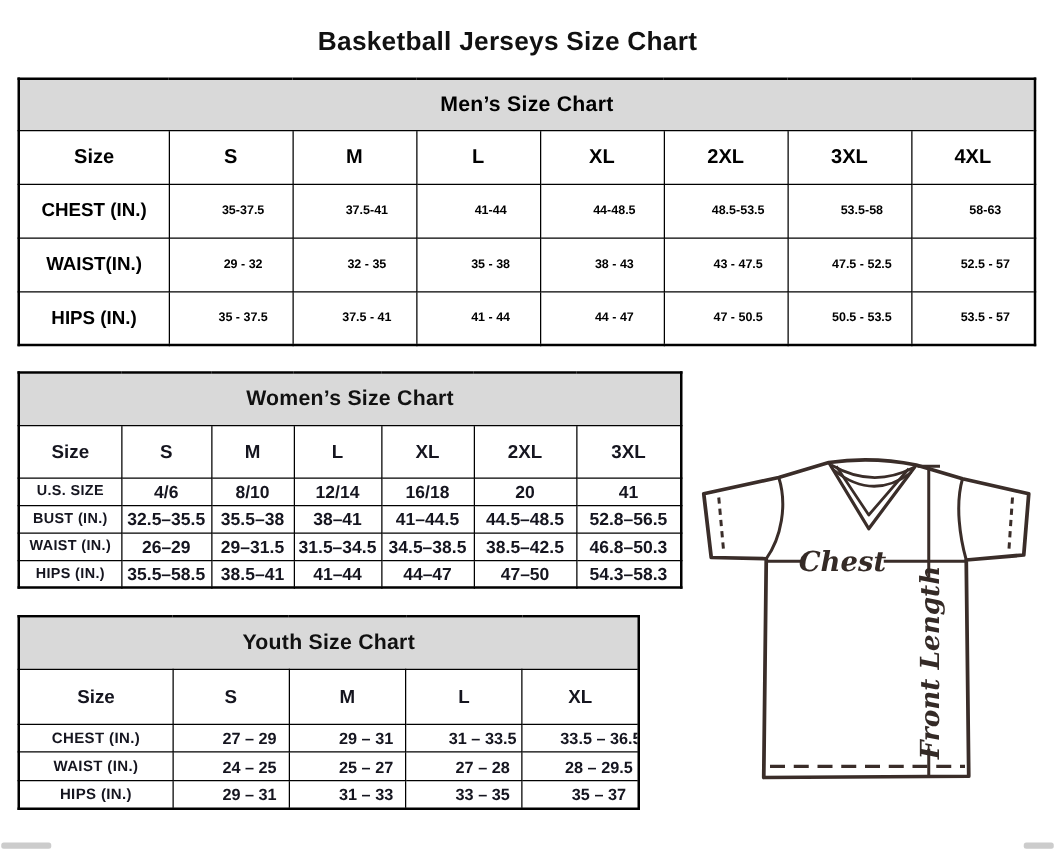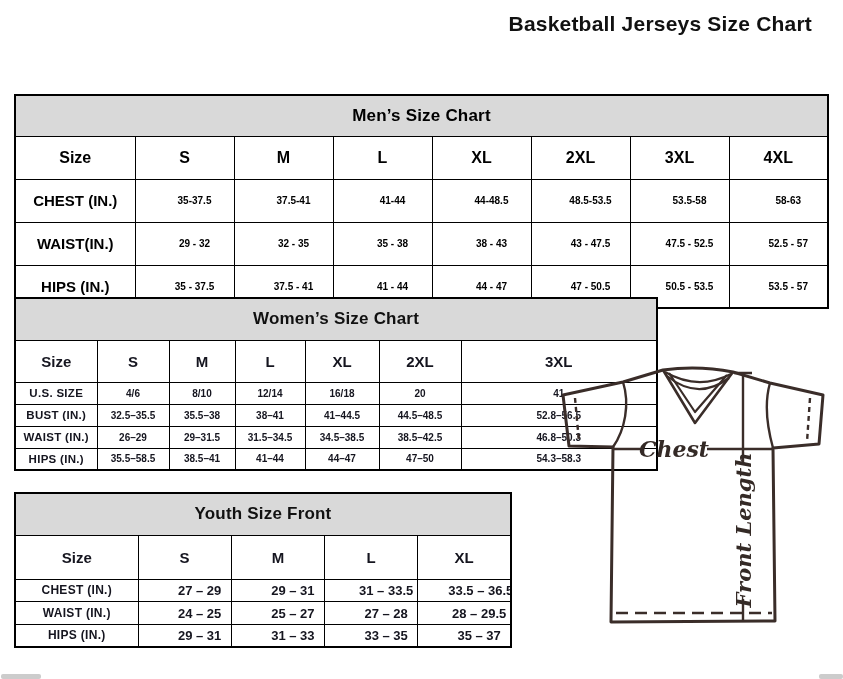--- a/index.html
+++ b/index.html
@@ -1,48 +1,48 @@
 <!DOCTYPE html>
 <html><head>
 <meta charset="utf-8">
 <style>
   html,body{margin:0;padding:0;}
   body{
     width:843px;height:679px;background:#ffffff;position:relative;
     font-family:"Liberation Sans",sans-serif;color:#000;overflow:hidden;
   }
   .page-title{
-    position:absolute;top:12px;left:0;width:812px;text-align:right;
+    position:absolute;top:22px;left:0;width:812px;text-align:center;
     font-size:21px;font-weight:bold;letter-spacing:.2px;color:#111;
   }
   table.chart-table{
     position:absolute;border-collapse:collapse;table-layout:fixed;background:#fff;
     border:2.5px solid #000;
   }
   .chart-table th,.chart-table td{
     border:1.5px solid #000;text-align:center;vertical-align:middle;
     padding:0;font-weight:bold;overflow:hidden;white-space:nowrap;
   }
   .chart-title-cell{background:#d9d9d9;font-size:17px;letter-spacing:.2px;}
   
-  #mens{top:62px;left:14px;width:815px;margin-top:32px;}
+  #mens{top:62px;left:14px;width:815px;}
   #mens tr.title-row{height:41px;}
   #mens tr.header-row{height:43px;}
   #mens tr.data-row{height:43px;}
   #mens .header-row th{font-size:16px;}
   #mens .row-label{font-size:15px;}
   #mens td{font-size:10px;padding-left:20px;}
   
-  #womens{top:297px;left:14px;width:644px;color:#15151f;padding-left:18px;}
+  #womens{top:297px;left:14px;width:532px;color:#15151f;padding-left:18px;}
   #womens tr.title-row{height:42px;}
   #womens tr.header-row{height:42px;}
   #womens tr.data-row{height:22px;}
   #womens .header-row th{font-size:15px;}
   #womens .row-label{font-size:11.5px;letter-spacing:.3px;}
-  #womens td{font-size:10px;}
+  #womens td{font-size:14px;}
   #womens .chart-title-cell{color:#111;}
   
   #youth{top:492px;left:14px;width:498px;color:#15151f;}
   #youth tr.title-row{height:42px;}
   #youth tr.header-row{height:44px;}
   #youth tr.data-row{height:22.7px;}
   #youth .header-row th{font-size:15px;}
   #youth .row-label{font-size:12px;letter-spacing:.3px;}
   #youth td{font-size:13px;padding-left:30px;}
   #youth .chart-title-cell{color:#111;}
@@ -186,21 +186,21 @@
 <table id="youth" class="chart-table">
   <colgroup>
       <col style="width:123px">
       <col>
       <col>
       <col>
       <col>
     </colgroup>
   <tbody>
       <tr class="title-row">
-    <th class="chart-title-cell" colspan="5">Youth Size Front</th>
+    <th class="chart-title-cell" colspan="5">Youth Size Chart</th>
   </tr>
   <tr class="header-row">
     <th>Size</th>
     <th>S</th>
     <th>M</th>
     <th>L</th>
     <th>XL</th>
   </tr>
   <tr class="data-row">
     <th class="row-label">CHEST (IN.)</th>

